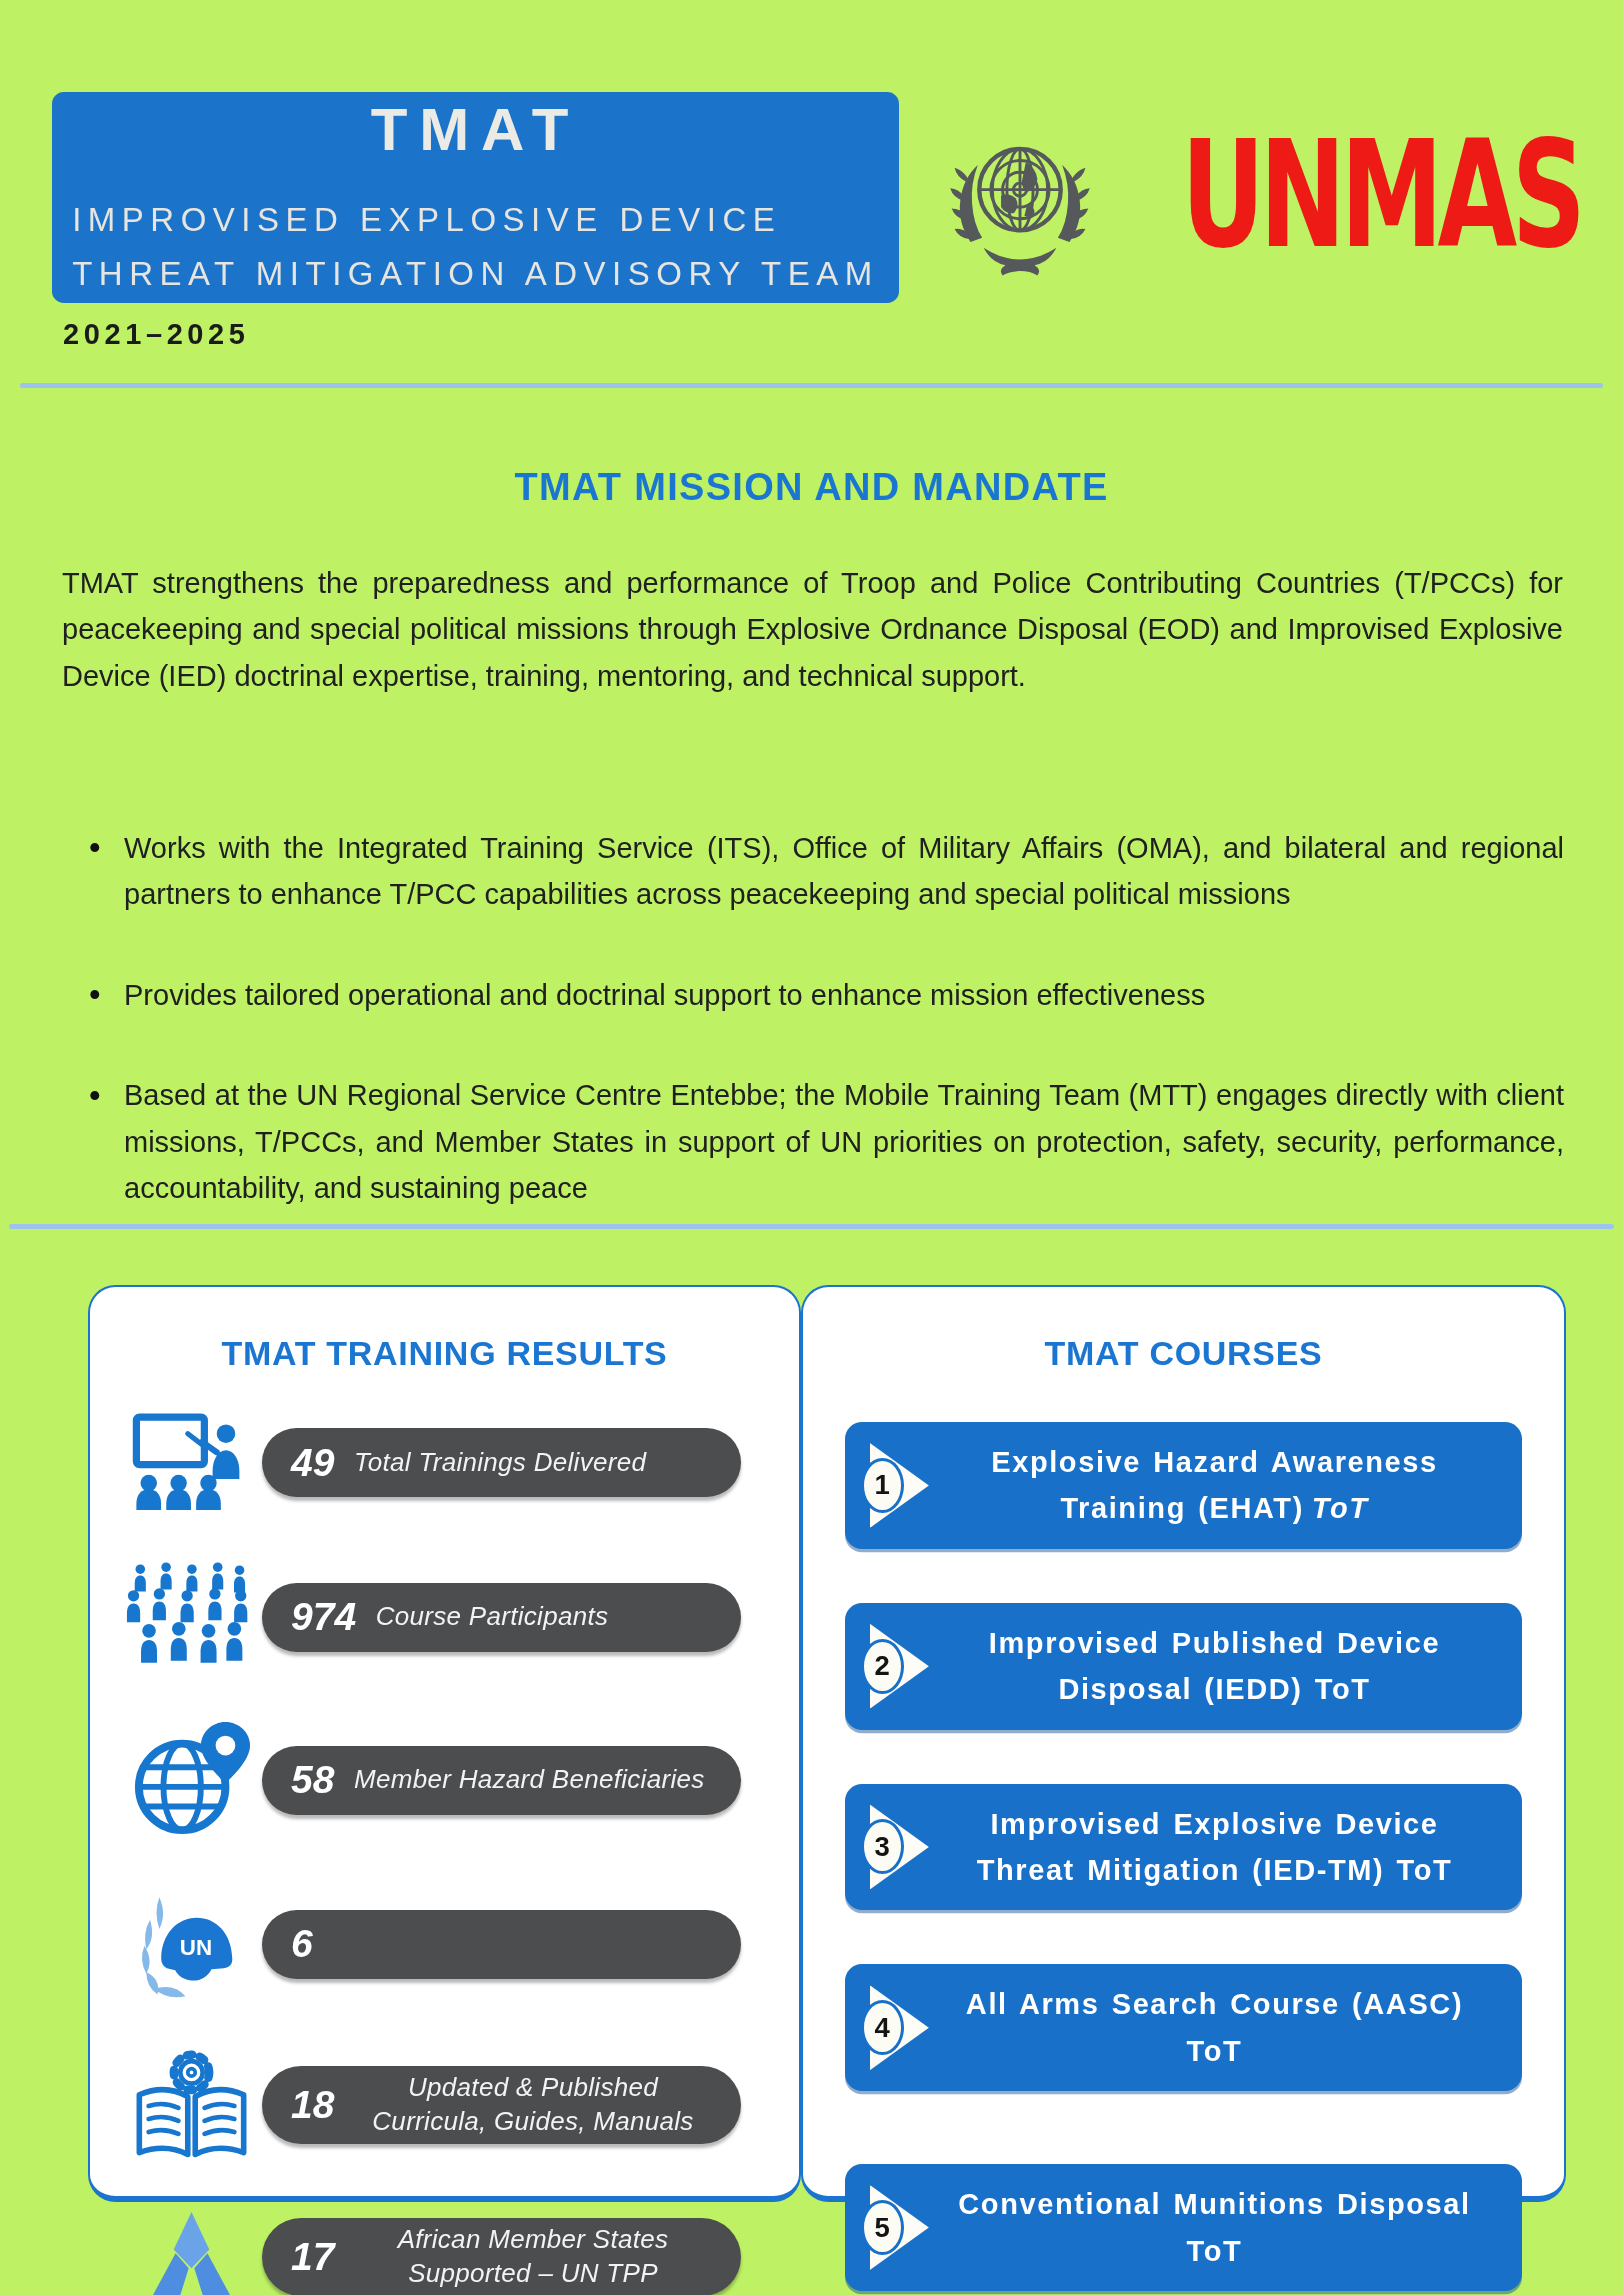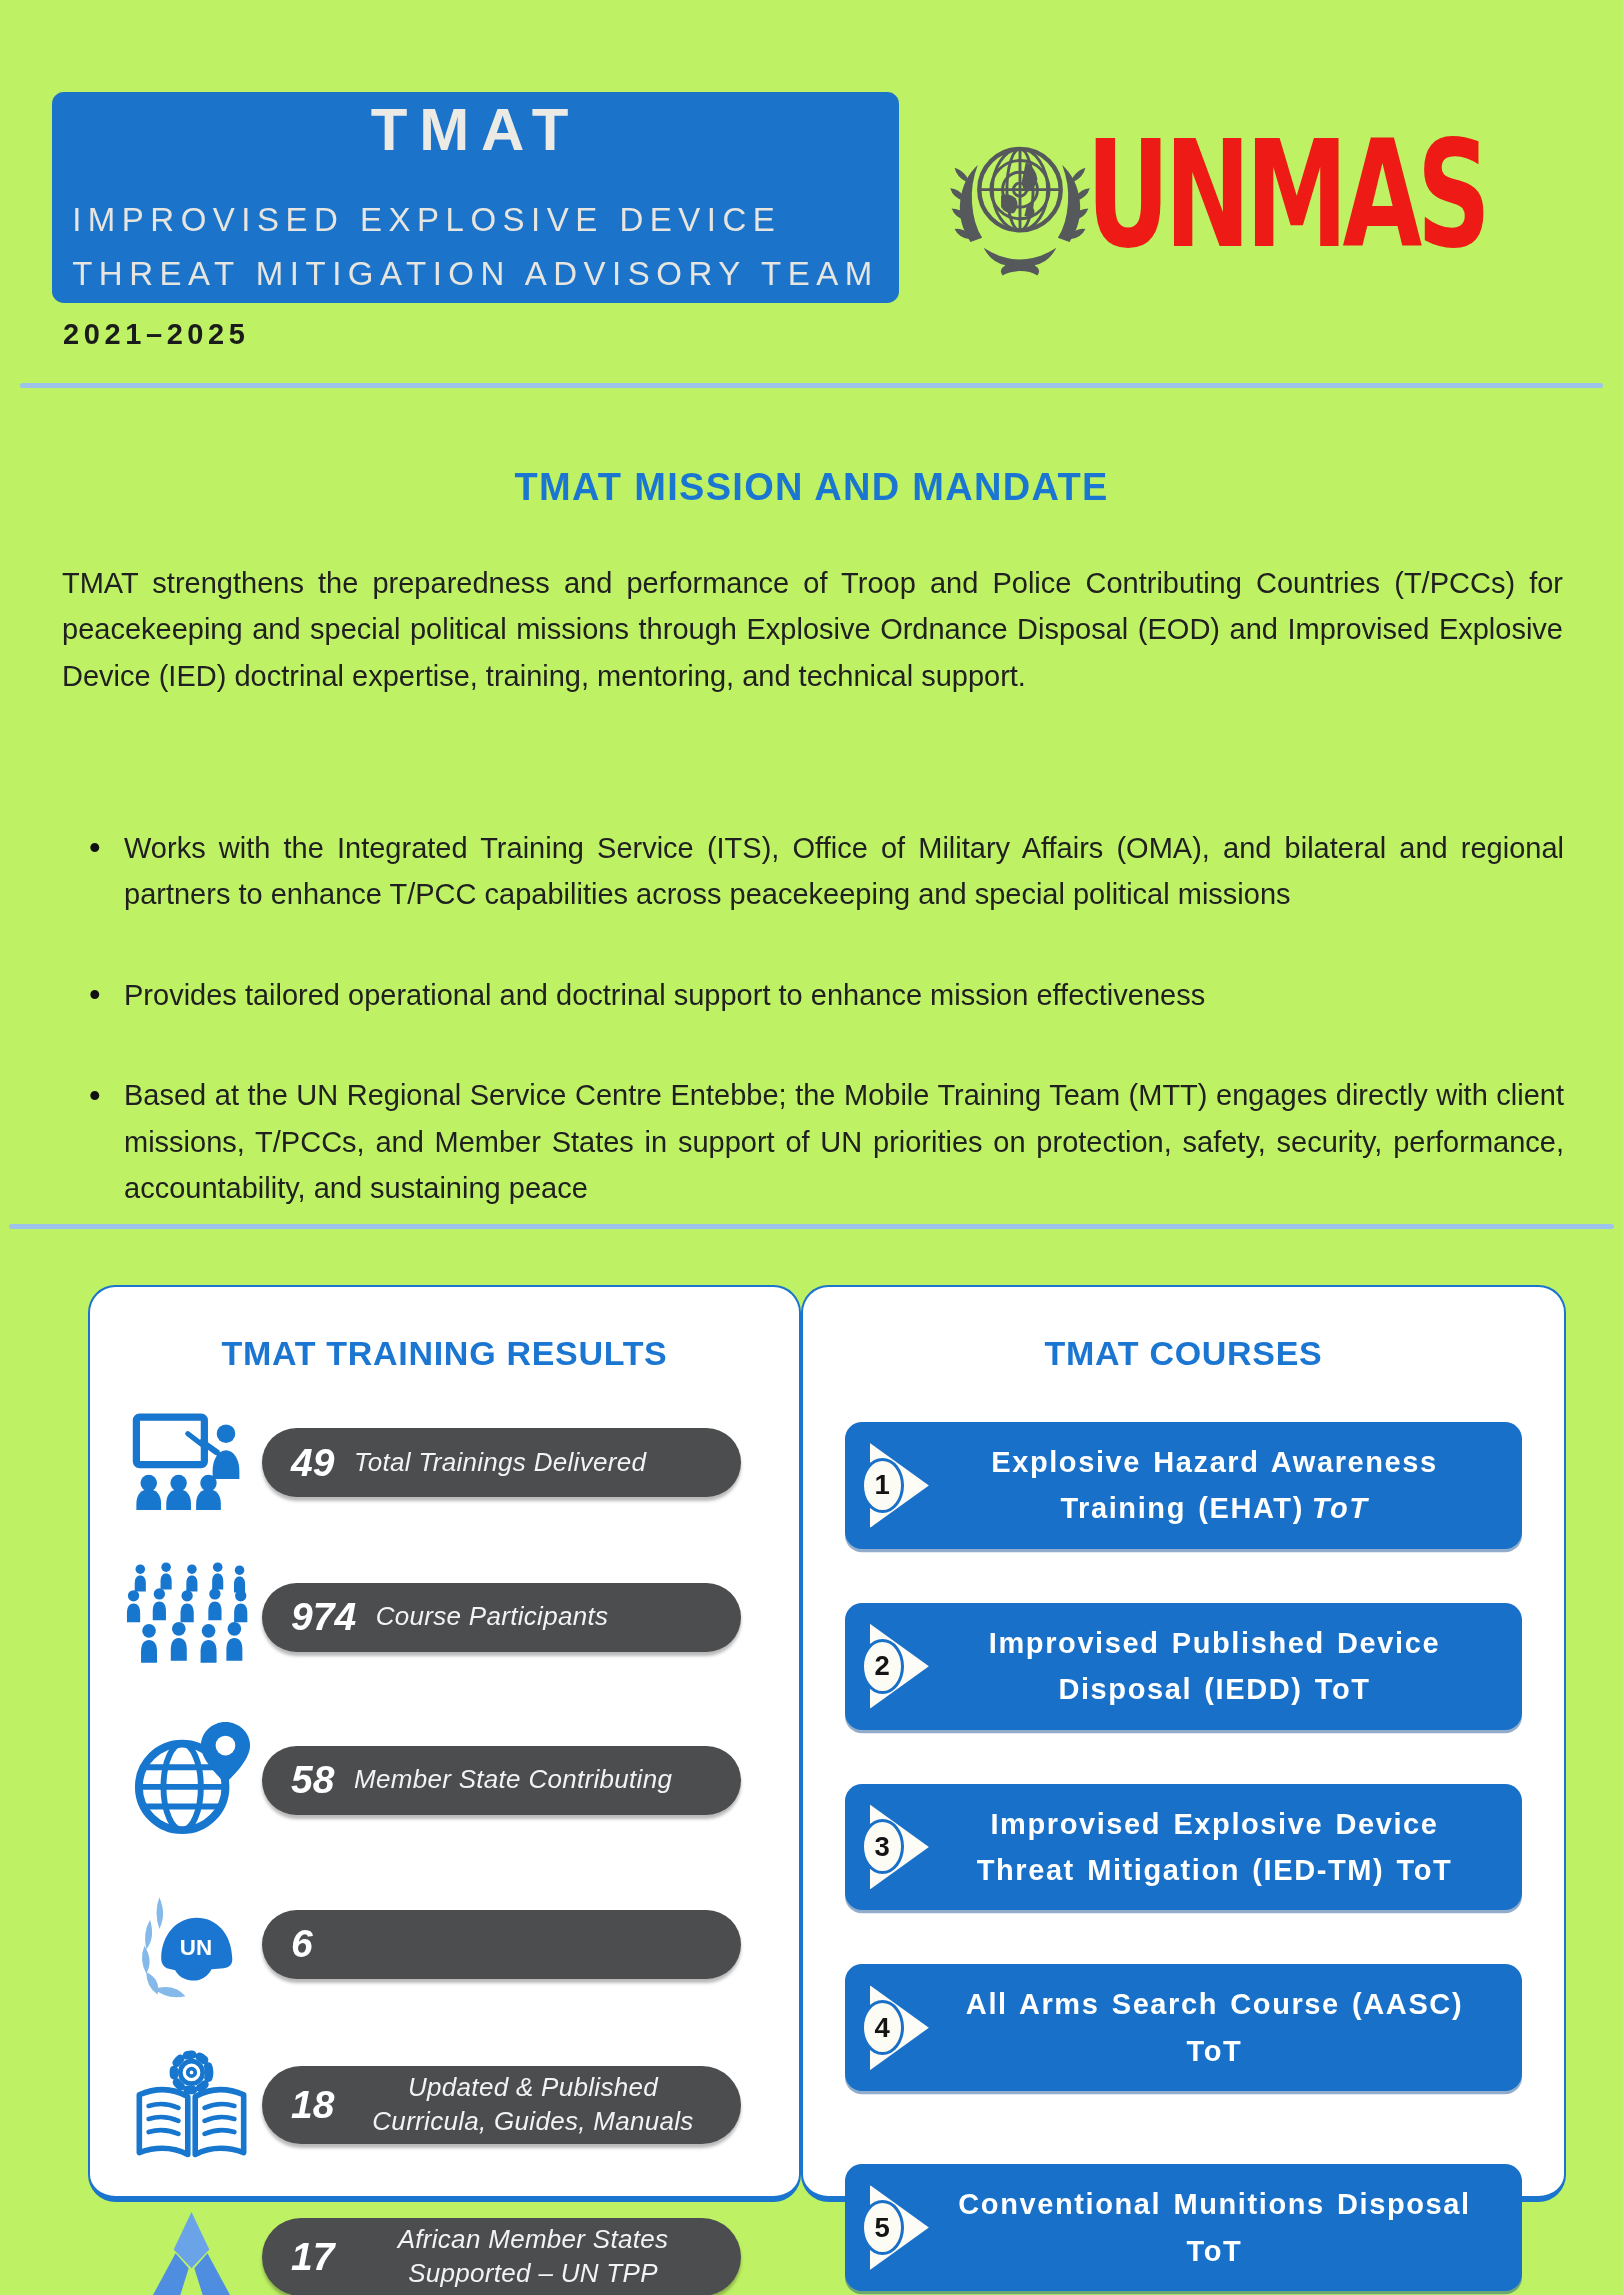--- a/index.html
+++ b/index.html
@@ -11,21 +11,21 @@
     position:absolute; left:52px; top:92px; width:847px; height:211px;
     background:#1C73CA; border-radius:11.8px;
     display:flex; flex-direction:column; align-items:center; justify-content:center;
   }
   .header-title { color:#ECEAE5; font-size:60px; font-weight:bold; letter-spacing:11.8px; margin-bottom:29px; }
   .header-sub { color:#E7E5E0; font-size:33px; letter-spacing:6.5px; line-height:1.62; }
 
   .emblem { position:absolute; left:940px; top:110px; width:160px; height:184px; }
 
   .unmas {
-    position:absolute; left:1060px; top:116px; width:451px; height:157px;
+    position:absolute; left:1155px; top:116px; width:451px; height:157px;
     display:flex; align-items:center; justify-content:center;
   }
   .unmas span {
     color:#EE1A16; font-family:"DejaVu Sans", sans-serif; font-weight:bold;
     font-size:112px; letter-spacing:-5.9px; transform:scale(0.92,1.32); white-space:nowrap;
   }
 
   .years { position:absolute; left:63px; top:318px; font-size:29px; font-weight:bold; letter-spacing:4.6px; color:#1b1b1b; }
 
   .divider { position:absolute; height:5.2px; background:#9DC3EC; border-radius:2.6px; }
@@ -244,21 +244,21 @@
               <ellipse class="stroke" cx="52" cy="68" rx="19" ry="44" stroke-width="6"></ellipse>
               <line class="stroke" x1="14" y1="48" x2="90" y2="48" stroke-width="6"></line>
               <line class="stroke" x1="14" y1="88" x2="90" y2="88" stroke-width="6"></line>
               <line class="stroke" x1="8" y1="68" x2="96" y2="68" stroke-width="6"></line>
               <path class="fill" d="M96,2 c-14,0 -25,11 -25,24 c0,17 25,38 25,38 s25,-21 25,-38 c0,-13 -11,-24 -25,-24 z"></path>
               <circle cx="96" cy="26" r="10" fill="#ffffff"></circle>
             </svg>
           </div>
           <div class="pill">
             <span class="pill-value">58</span>
-            <span class="pill-label">Member State Contributing</span>
+            <span class="pill-label">Member Hazard Beneficiaries</span>
           </div>
         </div>
 
         <div class="row center">
           <div class="icon-box">
             <svg viewBox="0 0 130 120" width="122" height="112">
               <g fill="#85B9E9">
                 <path d="M30,10 q-6,16 0,34 q8,-16 0,-34 z"></path>
                 <path d="M20,34 q-8,14 -4,32 q10,-13 4,-32 z"></path>
                 <path d="M14,62 q-6,15 2,30 q8,-14 -2,-30 z"></path>

